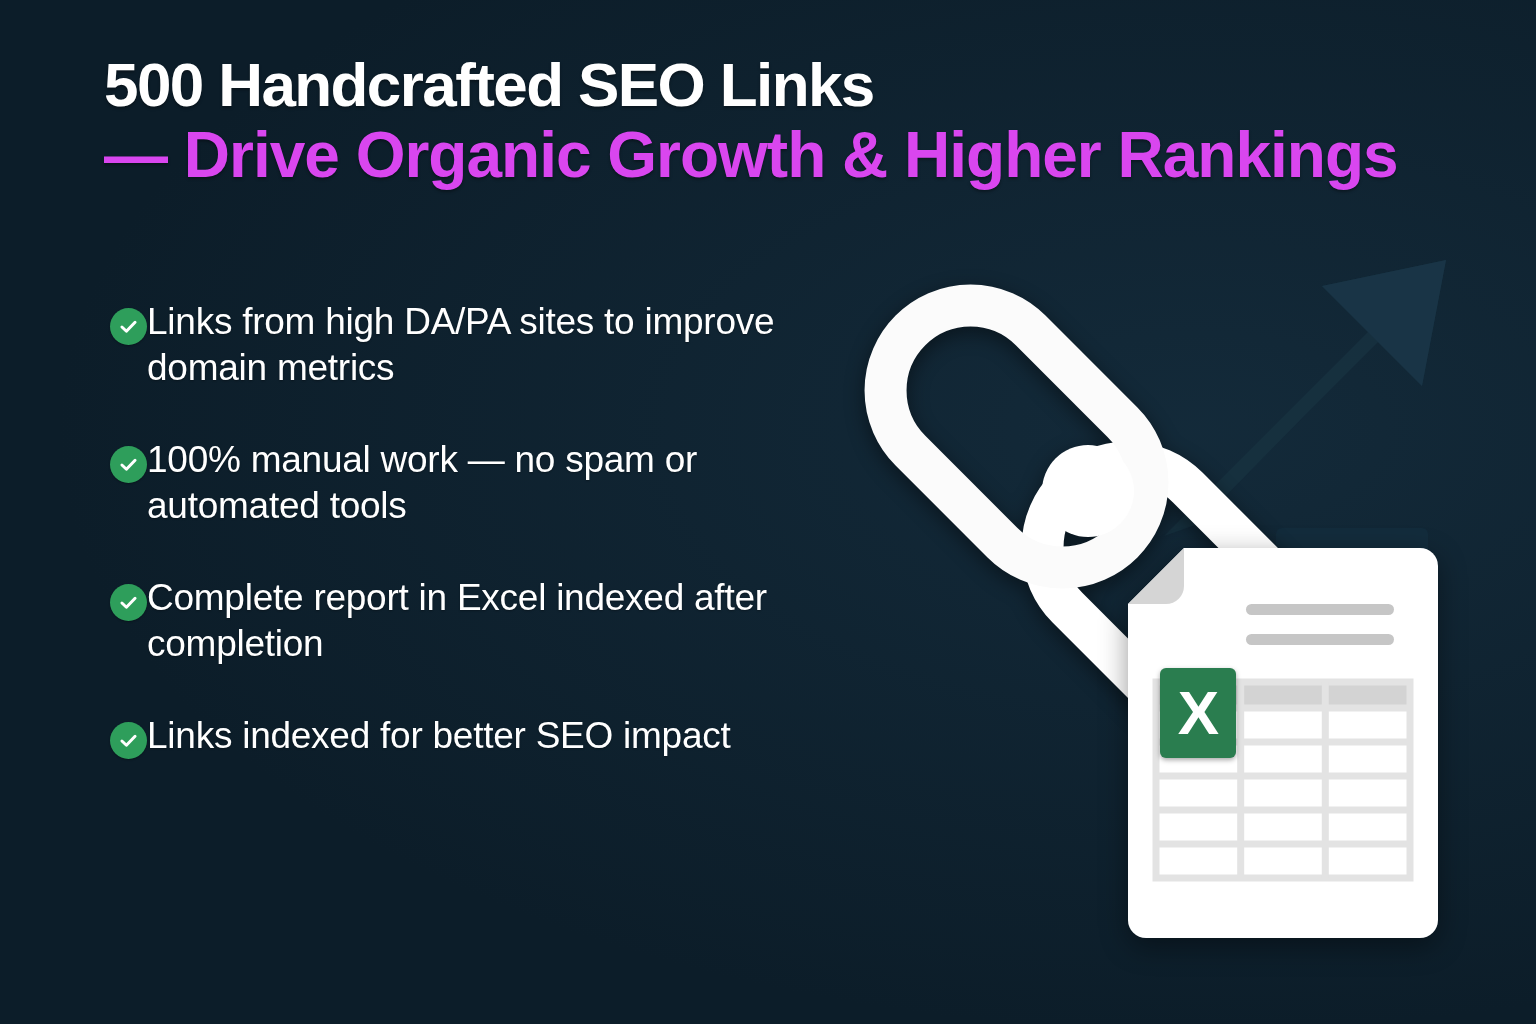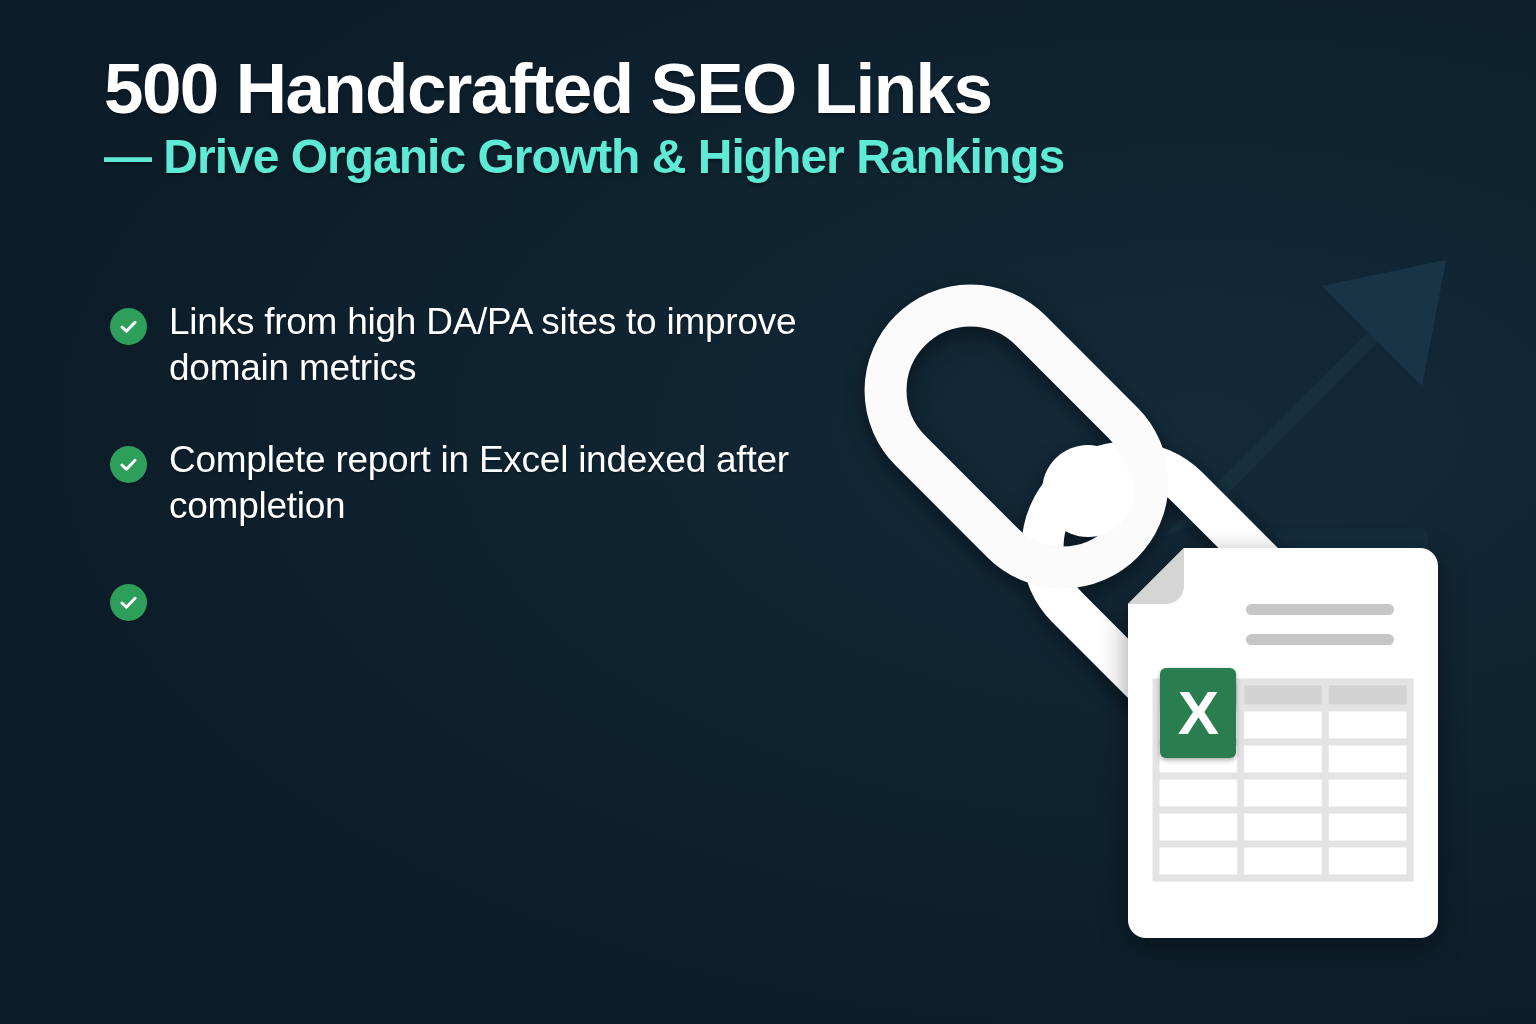--- a/index.html
+++ b/index.html
@@ -67,53 +67,52 @@
   }
 
   .headline {
     position: absolute;
     left: 104px;
     top: 52px;
     width: 1330px;
   }
   .headline-line1 {
     display: block;
-    font-size: 71px;
+    font-size: 62px;
     font-weight: 700;
     line-height: 1.05;
     letter-spacing: -1.6px;
     color: #ffffff;
     white-space: nowrap;
     text-shadow: 0 2px 3px rgba(0,0,0,0.35);
   }
   .headline-line2 {
     display: block;
     margin-top: 4px;
-    font-size: 48px;
+    font-size: 64px;
     font-weight: 700;
     line-height: 1.08;
     letter-spacing: -1.0px;
-    color: #5eead4;
+    color: #d946ef;
     white-space: nowrap;
     text-shadow: 0 2px 3px rgba(0,0,0,0.35);
   }
 
   
   .benefits {
     position: absolute;
     left: 110px;
     top: 299px;
     width: 730px;
     list-style: none;
   }
   .benefit {
     position: relative;
     display: flex;
     align-items: flex-start;
-    gap: 22px;
     height: 138px;
   }
   .check-badge {
     flex: 0 0 auto;
     width: 37px;
     height: 37px;
     margin-top: 9px;
     border-radius: 50%;
     background: #2e9e5b;
     display: flex;
@@ -214,36 +213,45 @@
 
       <li class="benefit">
         <span class="check-badge">
           <svg viewBox="0 0 24 24" xmlns="http://www.w3.org/2000/svg" aria-hidden="true">
             <path d="M4.5 12.6 L9.6 17.4 L19.5 7.2" fill="none" stroke="#ffffff" stroke-width="3.4" stroke-linecap="round" stroke-linejoin="round"></path>
           </svg>
         </span>
         <span class="benefit-text">Links from high DA/PA sites to improve domain metrics</span>
       </li>
 
+      <li class="benefit">
+        <span class="check-badge">
+          <svg viewBox="0 0 24 24" xmlns="http://www.w3.org/2000/svg" aria-hidden="true">
+            <path d="M4.5 12.6 L9.6 17.4 L19.5 7.2" fill="none" stroke="#ffffff" stroke-width="3.4" stroke-linecap="round" stroke-linejoin="round"></path>
+          </svg>
+        </span>
+        <span class="benefit-text">100% manual work — no spam or automated tools</span>
+      </li>
 
       <li class="benefit">
         <span class="check-badge">
           <svg viewBox="0 0 24 24" xmlns="http://www.w3.org/2000/svg" aria-hidden="true">
             <path d="M4.5 12.6 L9.6 17.4 L19.5 7.2" fill="none" stroke="#ffffff" stroke-width="3.4" stroke-linecap="round" stroke-linejoin="round"></path>
           </svg>
         </span>
         <span class="benefit-text">Complete report in Excel indexed after completion</span>
       </li>
 
       <li class="benefit">
         <span class="check-badge">
           <svg viewBox="0 0 24 24" xmlns="http://www.w3.org/2000/svg" aria-hidden="true">
             <path d="M4.5 12.6 L9.6 17.4 L19.5 7.2" fill="none" stroke="#ffffff" stroke-width="3.4" stroke-linecap="round" stroke-linejoin="round"></path>
           </svg>
         </span>
+        <span class="benefit-text">Links indexed for better SEO impact</span>
       </li>
 
 
     </ul>
   </div>
 
   <div class="artwork">
 
     <div class="chain">
       <svg viewBox="0 0 470 470" xmlns="http://www.w3.org/2000/svg" aria-hidden="true">

